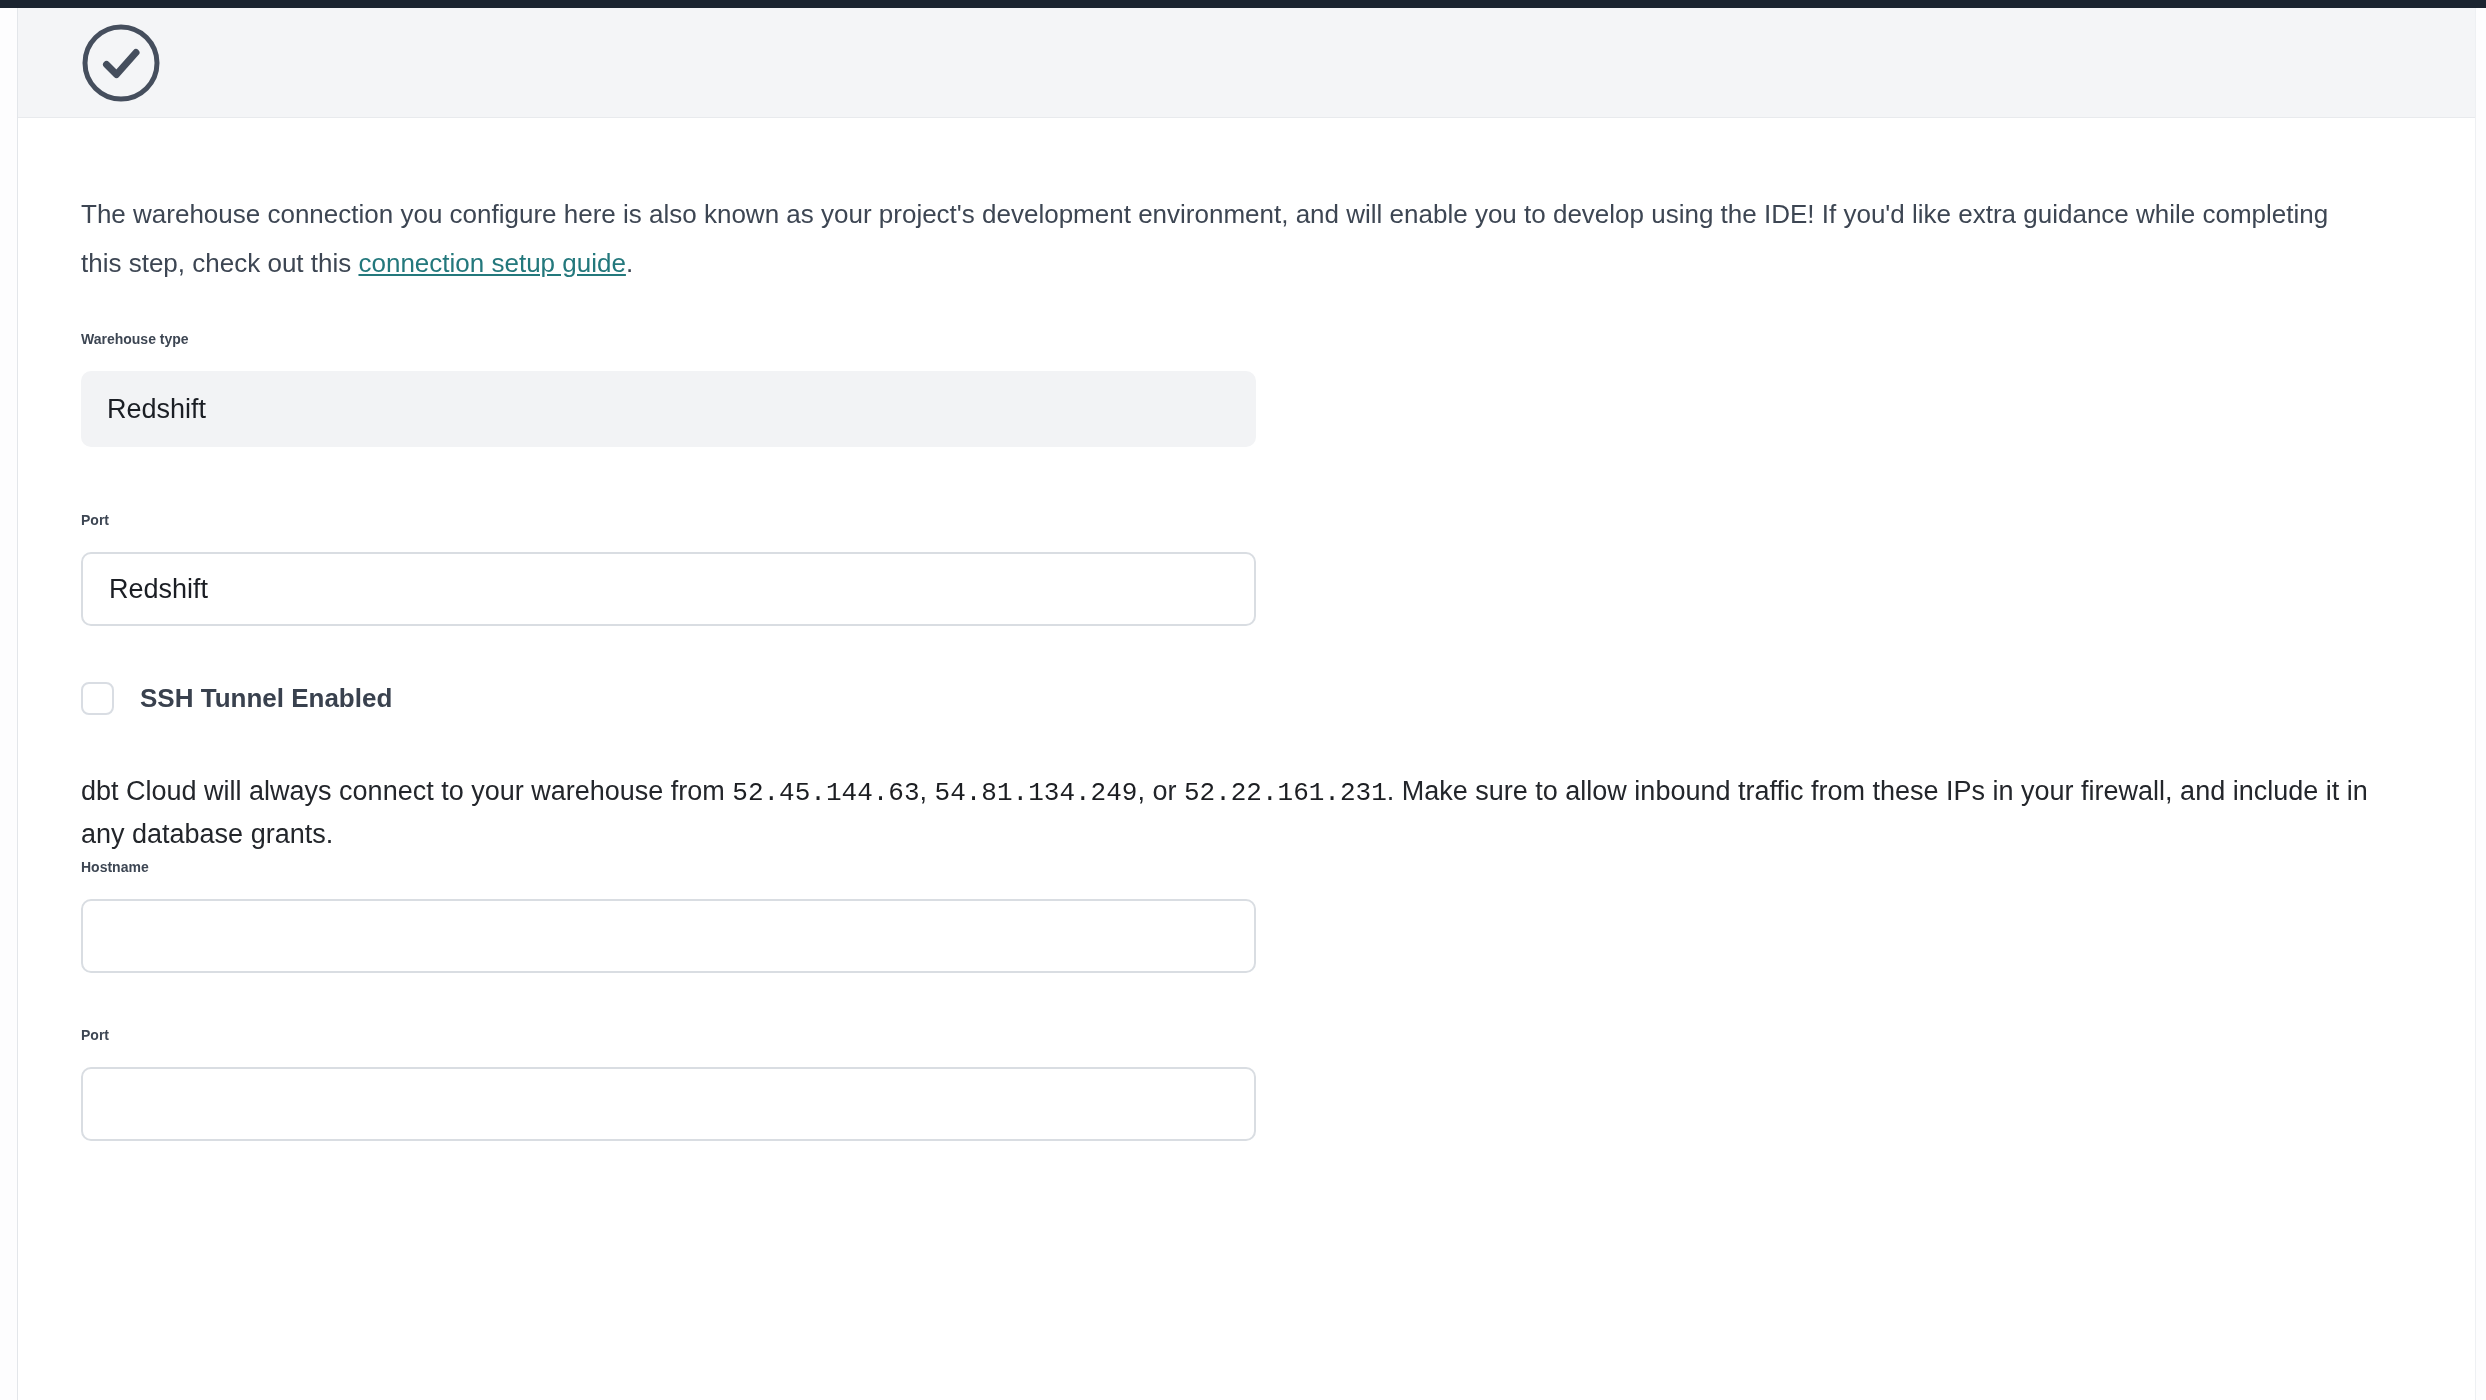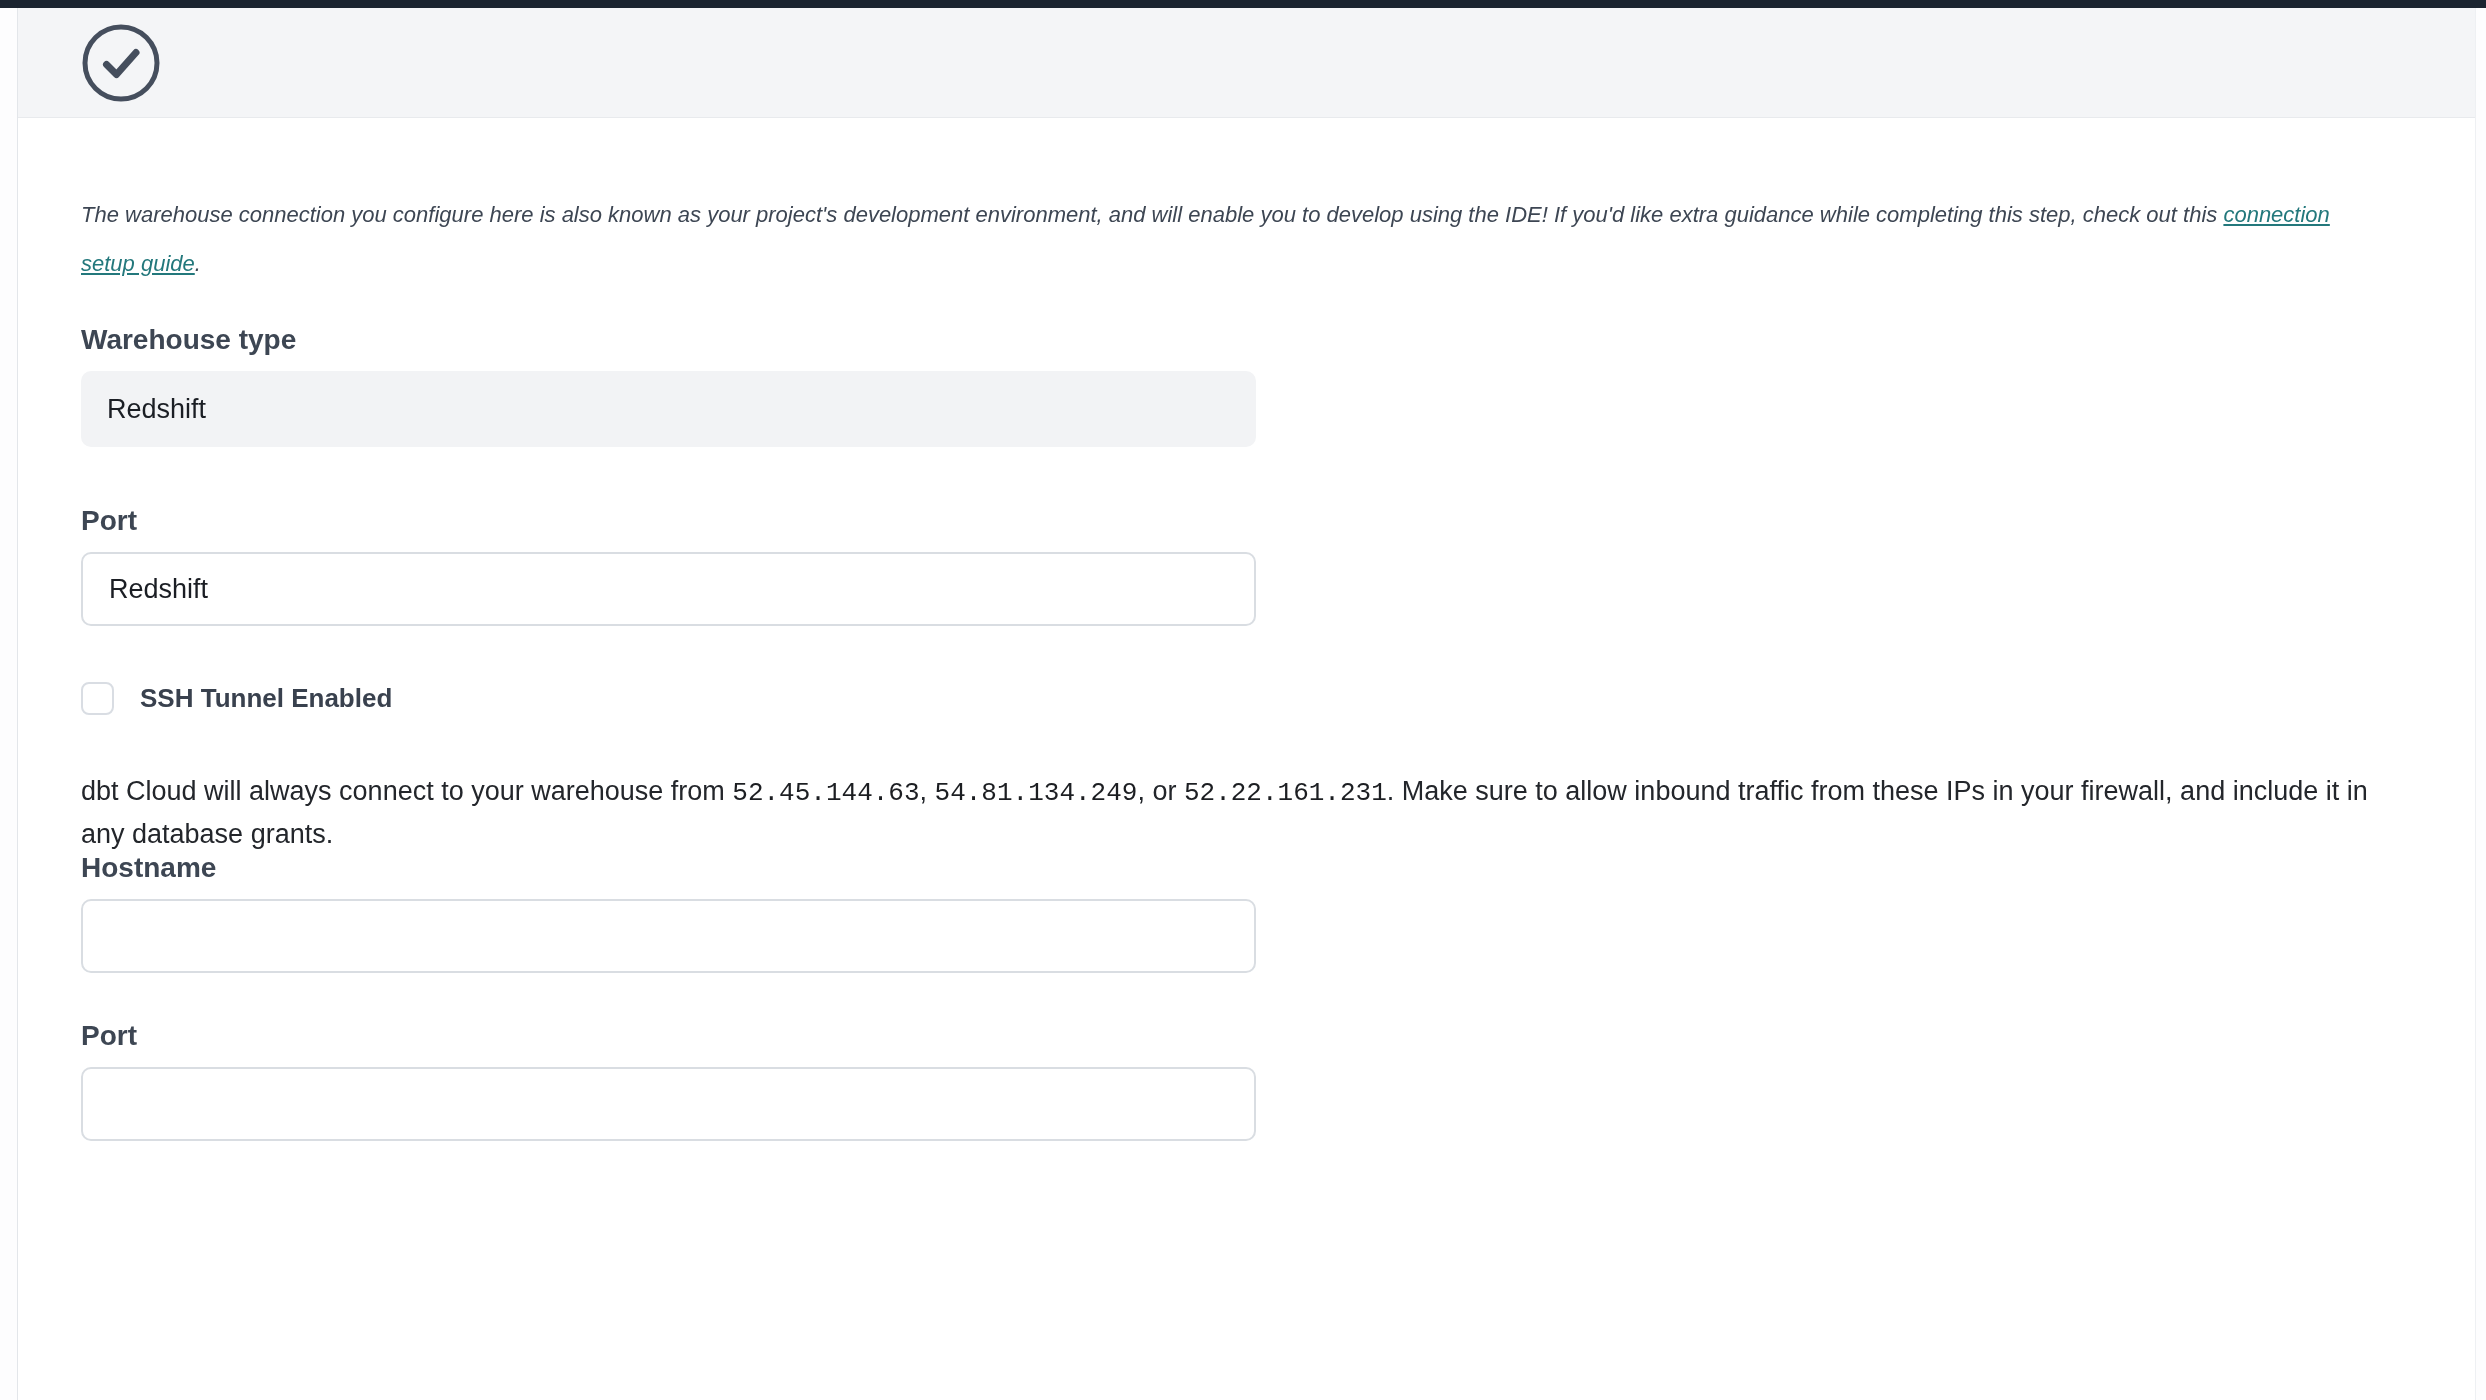--- a/index.html
+++ b/index.html
@@ -32,26 +32,26 @@
     padding:0 60px 0 63px;
   }
   .page-title {
     font-size:34px; font-weight:700; color:#39414e; letter-spacing:.2px;
   }
   .check-badge { width:80px; height:80px; display:block; }
 
   .card-body { padding:72px 0 0 63px; }
 
   .intro {
-    font-size:22px; line-height:49px; color:#3d4653; max-width:2262px;font-style:italic;
+    font-size:26px; line-height:49px; color:#3d4653; max-width:2262px;
   }
   .intro a { color:#23787c; text-decoration:underline; cursor:pointer; }
 
   .field-label {
-    font-size:28px; font-weight:700; color:#3d4653; line-height:25px;
+    font-size:14px; font-weight:700; color:#3d4653; line-height:25px;
   }
   .mt-label-1 { margin-top:39px; }   
   .mt-label-2 { margin-top:61px; }   
   .mt-label-3 { }   
   .mt-label-4 { margin-top:50px; }   
 
   .field {
     width:1175px; height:76px; border-radius:10px;
     font-size:27px; color:#1b1e24;
     display:flex; align-items:center;

